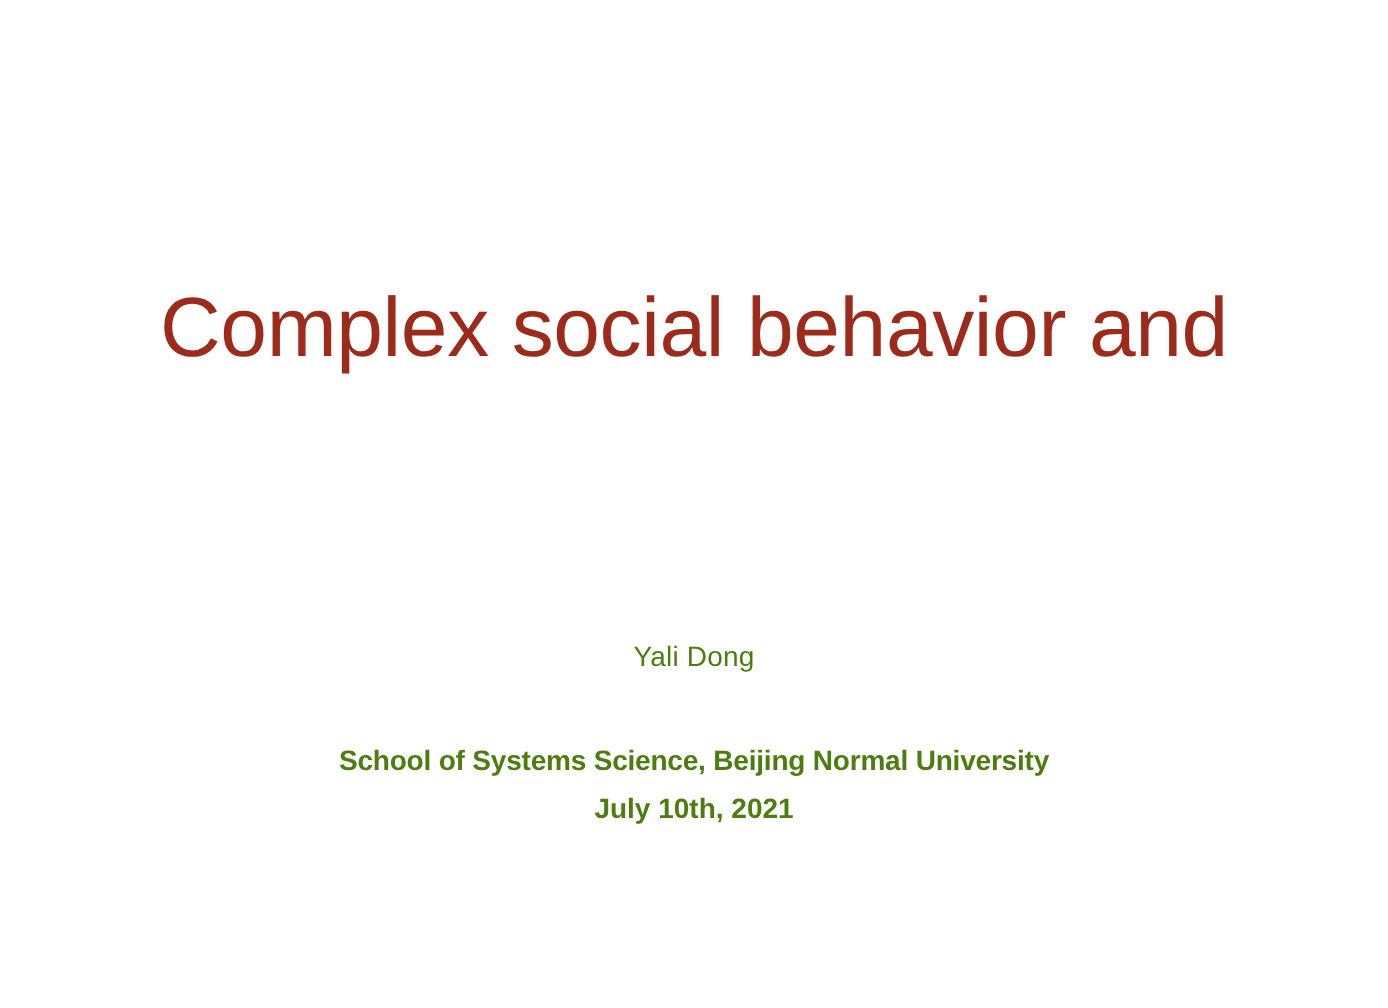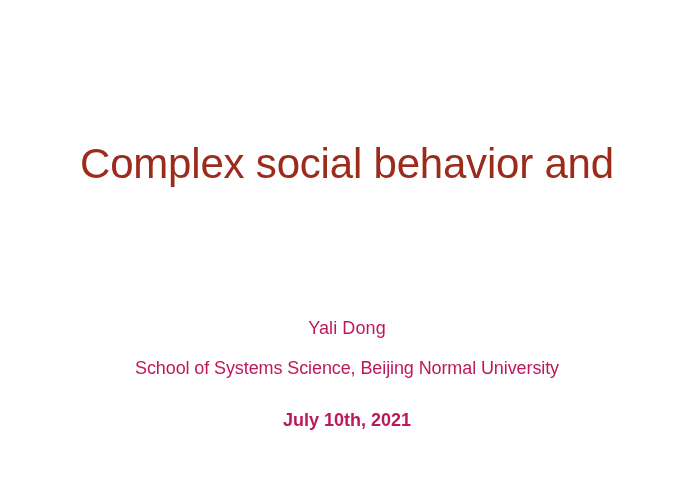--- a/index.html
+++ b/index.html
@@ -45,39 +45,38 @@
   
   .subtitle-block {
     position: absolute;
     left: 0;
     top: 316px;
     width: 694px;
     text-align: center;
   }
   .sub-line {
     display: block;
-    color: #be185d;
+    color: #4d7c0f;
     font-family: "Liberation Sans", sans-serif;
-    font-size: 18px;
+    font-size: 14px;
     line-height: 24px;
     white-space: nowrap;
   }
   .sub-line.presenter {
     font-weight: 400;
     letter-spacing: 0.1px;
   }
   .sub-line.affiliation {
-    font-weight: 400;
+    font-weight: 700;
     letter-spacing: -0.1px;
-    margin-top: 16px;
+    margin-top: 28px;
   }
   .sub-line.date {
     font-weight: 700;
     letter-spacing: 0px;
-    margin-top: 28px;
   }
 </style>
 </head>
 <body>
 
 <div class="slide">
 
   <div class="title-block">
     <span class="title-line">Complex social behavior and</span>
   </div>

